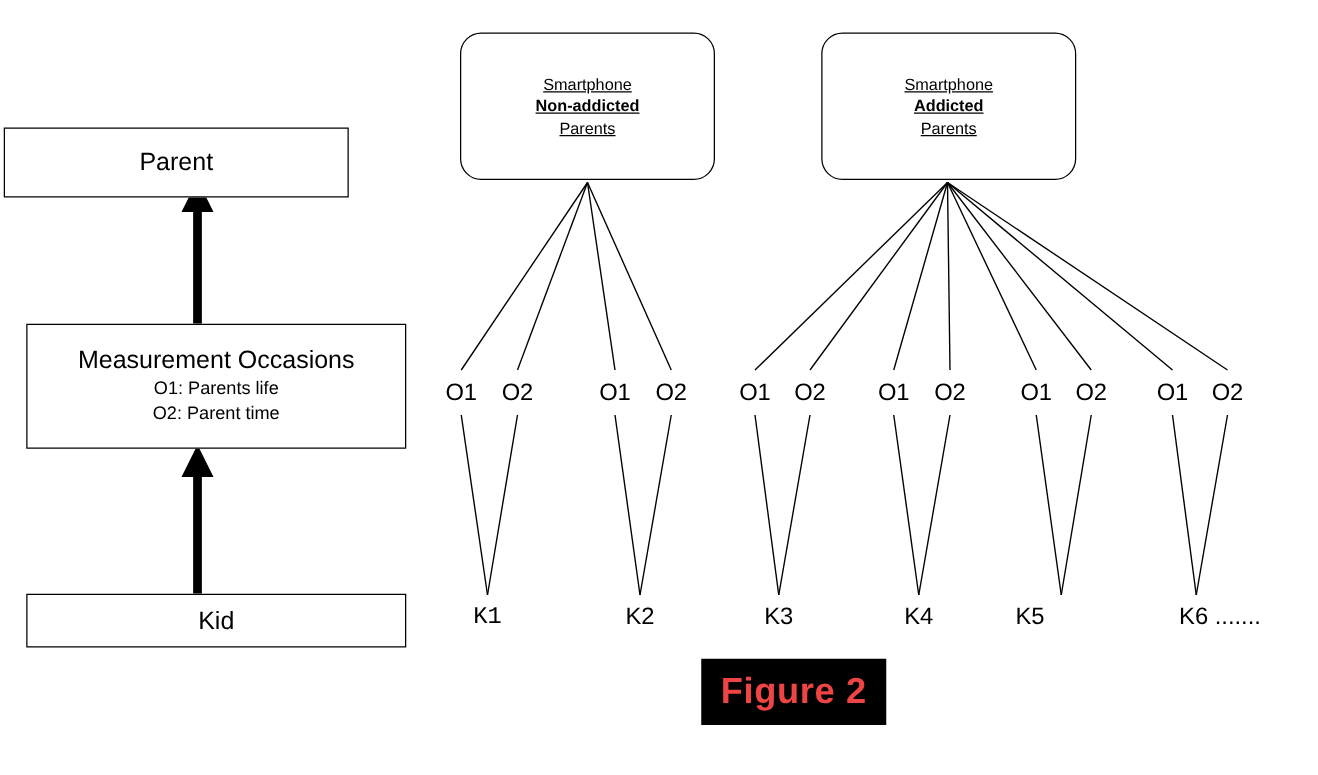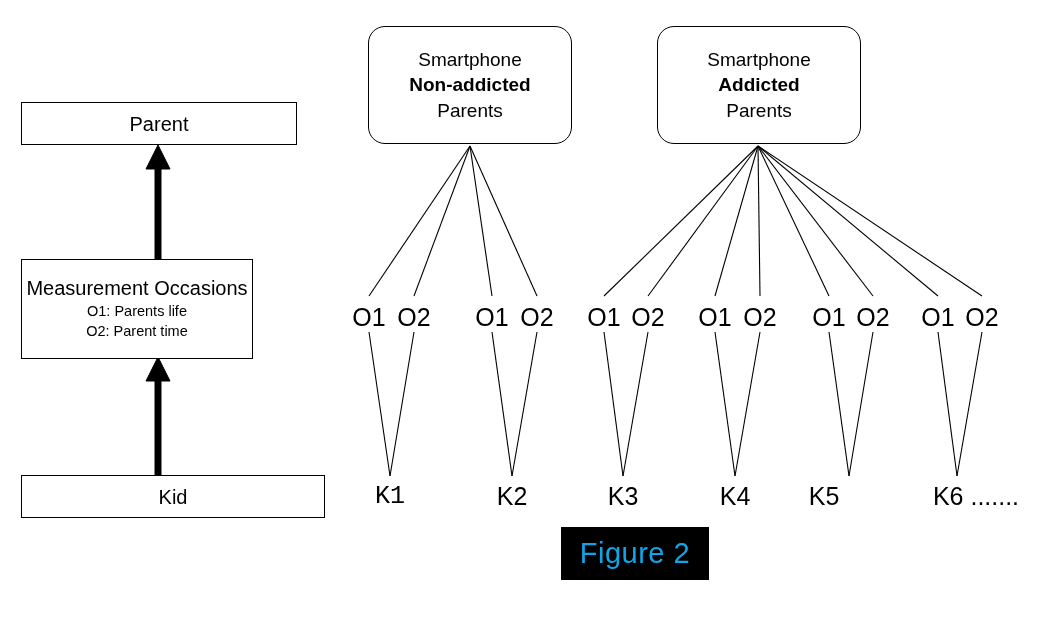--- a/index.html
+++ b/index.html
@@ -45,73 +45,74 @@
   .rect-title {
     font-size: 20px;
     line-height: 1.2;
     white-space: nowrap;
   }
   .rect-sub {
     font-size: 14.5px;
     line-height: 1.35;
     white-space: nowrap;
   }
-  #parent-box   { left: 21px;  top: 102px; width: 276px; height: 43px; }
-  #measure-box  { left: 21px;  top: 259px; width: 232px; height: 100px; }
+  #parent-box   { left: 3px;  top: 102px; width: 276px; height: 56px; }
+  #measure-box  { left: 21px;  top: 259px; width: 304px; height: 100px; }
   #kid-box      { left: 21px;  top: 475px; width: 304px; height: 43px; }
   #measure-box .rect-title { margin-bottom: 2px; }
 
   
   .round-box {
     position: absolute;
     border: 1.5px solid #000;
     border-radius: 17px;
     background: #fff;
     box-sizing: border-box;
     display: flex;
     flex-direction: column;
     align-items: center;
     justify-content: center;
     text-align: center;
     line-height: 1.33;
   }
   .round-line {
-    font-size: 19px;
-    white-space: nowrap;
+    font-size: 13px;
+    white-space: nowrap;
+    text-decoration: underline;
   }
   .round-line.bold { font-weight: bold; }
   #group-nonaddicted { left: 368px; top: 26px; width: 204px; height: 118px; }
   #group-addicted    { left: 657px; top: 26px; width: 204px; height: 118px; }
 
   
   .leaf-label {
     position: absolute;
-    font-size: 25px;
+    font-size: 19px;
     line-height: 1;
     white-space: nowrap;
     text-align: center;
     transform: translateX(-50%);
   }
   .occasion-label { top: 305px; }
   .kid-label      { top: 484px; }
 
   
   #figure-badge {
     position: absolute;
     left: 561px;
     top: 527px;
     width: 148px;
     height: 53px;
     background: #000000;
-    color: #0ea5e9;
+    color: #ef4444;
     display: flex;
     align-items: center;
     justify-content: center;
     font-size: 29px;
-    font-weight: normal;
+    font-weight: bold;
     letter-spacing: 0.5px;
   }
 </style>
 </head>
 <body>
 
 <div id="canvas">
 
   <svg class="lines-svg" viewBox="0 0 1054 620" xmlns="http://www.w3.org/2000/svg">
 

